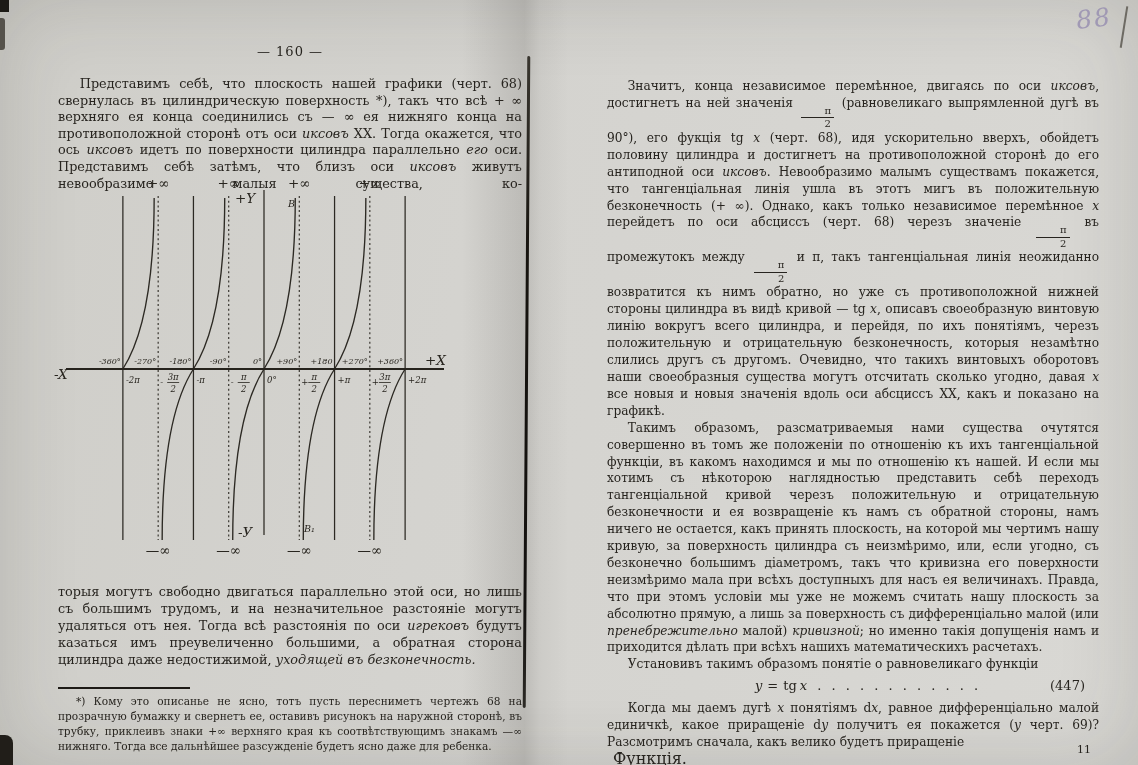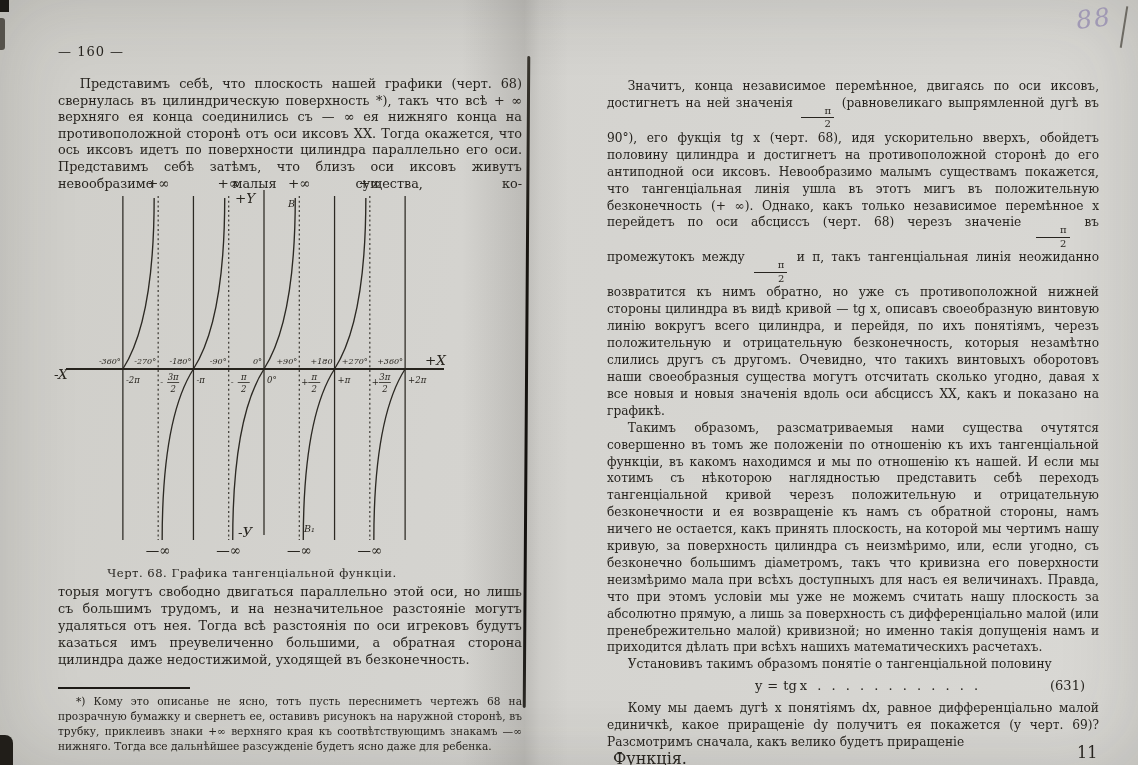--- a/index.html
+++ b/index.html
@@ -2,39 +2,39 @@
 <html><head>
 <meta charset="utf-8">
 <style>
   html,body{margin:0;padding:0}
   body{width:1138px;height:765px;overflow:hidden;background:#b4b3af;font-family:"DejaVu Serif",serif}
   .scan{position:absolute;inset:0;background:linear-gradient(100deg,#cfcec9 0%,#d4d3cf 40%,#d9d8d4 100%);box-shadow:inset 0 0 80px rgba(40,36,30,.16)}
   .page{position:absolute;top:0;height:765px;color:#27241f}
   .page-left{left:58px;width:464px}
   .page-right{left:607px;width:492px}
   .block{position:absolute}
-  .pg-header{width:100%;font-size:13px;letter-spacing:1px}
+  .pg-header{width:100%;text-align:center;font-size:13px;letter-spacing:1px}
   .para{margin:0;text-indent:1.7em;text-align:justify}
   .para.cont{text-indent:0}
   .para.justlast{text-align-last:justify}
-  .it{}
+  .it{font-style:italic}
   .body-left{font-size:12.8px;line-height:16.6px;width:464px}
   .body-left2{font-size:12.8px;line-height:16.9px;width:464px}
   .body-right{font-size:12.2px;line-height:16.9px;width:492px}
   .footnote{font-size:10.6px;line-height:15px;width:464px}
   .fnrule{width:132px;height:2px;background:#1d1a16}
   .caption{width:400px;text-align:center;font-size:11.6px;letter-spacing:.5px}
   .frac{display:inline-flex;flex-direction:column;text-align:center;vertical-align:-0.7em;line-height:1.05;font-size:.82em;margin:0 2px}
   .frac .num{border-bottom:1px solid currentColor;padding:0 3px 1px}
   .frac .den{padding-top:1px}
   .formula{display:flex;align-items:baseline;font-size:13px;margin:5px 0 5px 148px;width:330px}
   .formula .gap{margin:0 5px}
   .formula .dots{flex:1;letter-spacing:3px;white-space:nowrap;overflow:hidden;margin:0 10px}
   .sig{font-size:16px}
-  .sheet-num{font-size:16px}
+  .sheet-num{font-size:11px}
   
   svg text{fill:#28251f;font-family:"DejaVu Serif",serif}
   .dash{stroke:#2c2923;stroke-width:1.1;stroke-dasharray:2 2.7;fill:none}
   .solid{stroke:#2c2923;stroke-width:1.25}
   .curve{stroke:#2c2923;stroke-width:1.35;fill:none}
   .axis{stroke:#26231d;stroke-width:1.8}
   .fbar{stroke:#26231d;stroke-width:.8}
   .inf{font-size:13.5px;text-anchor:middle;font-style:italic}
   .deg{font-size:8px;font-style:italic;text-anchor:end}
   .rad{font-size:8.5px;font-style:italic}
@@ -116,21 +116,20 @@
           <text x="351.12" y="188" class="deg">+360°</text>
           <text x="356.12" y="207" class="rad">+2π</text>
           <text x="2" y="203" class="axlab">-X</text>
           <text x="373" y="189" class="axlab">+X</text>
           <text x="183" y="27" class="axlab">+Y</text>
           <text x="186" y="361" class="axlab">-У</text>
           <text x="236" y="31" class="pt">B</text>
           <text x="252" y="356" class="pt">B₁</text>
         </svg>
     </div>
-    <div class="block caption" style="left:-6px;top:566px">Черт. 68.  Графика тангенціальной функціи.</div>
 
     <div class="block body-left2" style="top:584px">
         <p class="para cont"><span>торыя могутъ свободно двигаться параллельно этой оси, но лишь съ большимъ трудомъ, и на незначительное разстояніе могутъ удаляться отъ нея. Тогда всѣ разстоянія по оси </span><span class="it">игрековъ</span><span> будутъ казаться имъ преувеличенно большими, а обратная сторона цилиндра даже недостижимой, </span><span class="it">уходящей въ безконечность.</span></p>
       </div>
     <div class="block fnrule" style="left:0;top:687px"></div>
     <div class="block footnote" style="top:694px">
         <p class="para"><span>*) Кому это описанье не ясно, тотъ пусть пересниметъ чертежъ 68 на прозрачную бумажку и свернетъ ее, оставивъ рисунокъ на наружной сторонѣ, въ трубку, приклеивъ знаки +∞ верхняго края къ соотвѣтствующимъ знакамъ —∞ нижняго. Тогда все дальнѣйшее разсужденіе будетъ ясно даже для ребенка.</span></p>
       </div>
   </div>
 
@@ -141,32 +140,32 @@
               <span class="num">π</span>
               <span class="den">2</span>
             </span><span> (равновеликаго выпрямленной дугѣ въ 90°), его фукція tg </span><span class="it">x</span><span> (черт. 68), идя ускорительно вверхъ, обойдетъ половину цилиндра и достигнетъ на противоположной сторонѣ до его антиподной оси </span><span class="it">иксовъ</span><span>. Невообразимо малымъ существамъ покажется, что тангенціальная линія ушла въ этотъ мигъ въ положительную безконечность (+ ∞). Однако, какъ только независимое перемѣнное </span><span class="it">x</span><span> перейдетъ по оси абсциссъ (черт. 68) черезъ значеніе </span><span class="frac">
               <span class="num">π</span>
               <span class="den">2</span>
             </span><span> въ промежутокъ между </span><span class="frac">
               <span class="num">π</span>
               <span class="den">2</span>
             </span><span> и π, такъ тангенціальная линія неожиданно возвратится къ нимъ обратно, но уже съ противоположной нижней стороны цилиндра въ видѣ кривой — tg </span><span class="it">x</span><span>, описавъ своеобразную винтовую линію вокругъ всего цилиндра, и перейдя, по ихъ понятіямъ, черезъ положительную и отрицательную безконечность, которыя незамѣтно слились другъ съ другомъ. Очевидно, что такихъ винтовыхъ оборотовъ наши своеобразныя существа могутъ отсчитать сколько угодно, давая </span><span class="it">x</span><span> все новыя и новыя значенія вдоль оси абсциссъ XX, какъ и показано на графикѣ.</span></p>
           <p class="para"><span>Такимъ образомъ, разсматриваемыя нами существа очутятся совершенно въ томъ же положеніи по отношенію къ ихъ тангенціальной функціи, въ какомъ находимся и мы по отношенію къ нашей. И если мы хотимъ съ нѣкоторою наглядностью представить себѣ переходъ тангенціальной кривой черезъ положительную и отрицательную безконечности и ея возвращеніе къ намъ съ обратной стороны, намъ ничего не остается, какъ принять плоскость, на которой мы чертимъ нашу кривую, за поверхность цилиндра съ неизмѣримо, или, если угодно, съ безконечно большимъ діаметромъ, такъ что кривизна его поверхности неизмѣримо мала при всѣхъ доступныхъ для насъ ея величинахъ. Правда, что при этомъ условіи мы уже не можемъ считать нашу плоскость за абсолютно прямую, а лишь за поверхность съ дифференціально малой (или </span><span class="it">пренебрежительно</span><span> малой) </span><span class="it">кривизной</span><span>; но именно такія допущенія намъ и приходится дѣлать при всѣхъ нашихъ математическихъ расчетахъ.</span></p>
-          <p class="para"><span>Установивъ такимъ образомъ понятіе о тангенціальной половину</span></p>
+          <p class="para"><span>Установивъ такимъ образомъ понятіе о равновеликаго функціи</span></p>
         </div>
       <div class="formula">
         <span class="it">y</span>
         <span class="gap">=</span>
         <span>tg</span>
         <span class="it" style="margin-left:3px">x</span>
         <span class="dots">. . . . . . . . . . . .</span>
-        <span>(631)</span>
+        <span>(447)</span>
       </div>
       <div>
-          <p class="para"><span>Кому мы даемъ дугѣ </span><span class="it">x</span><span> понятіямъ d</span><span class="it">x</span><span>, равное дифференціально малой единичкѣ, какое приращеніе d</span><span class="it">y</span><span> получитъ ея покажется (</span><span class="it">y</span><span> черт. 69)? Разсмотримъ сначала, какъ велико будетъ приращеніе</span></p>
+          <p class="para"><span>Когда мы даемъ дугѣ </span><span class="it">x</span><span> понятіямъ d</span><span class="it">x</span><span>, равное дифференціально малой единичкѣ, какое приращеніе d</span><span class="it">y</span><span> получитъ ея покажется (</span><span class="it">y</span><span> черт. 69)? Разсмотримъ сначала, какъ велико будетъ приращеніе</span></p>
         </div>
     </div>
     <div class="block sig" style="left:6px;top:749px">Функція.</div>
     <div class="block sheet-num" style="left:470px;top:743px">11</div>
   </div>
 
   <div class="gutter-shade"></div>
   <div class="gutter-line"></div>
   <div class="corner-tl"></div>
   <div class="edge-l"></div>

